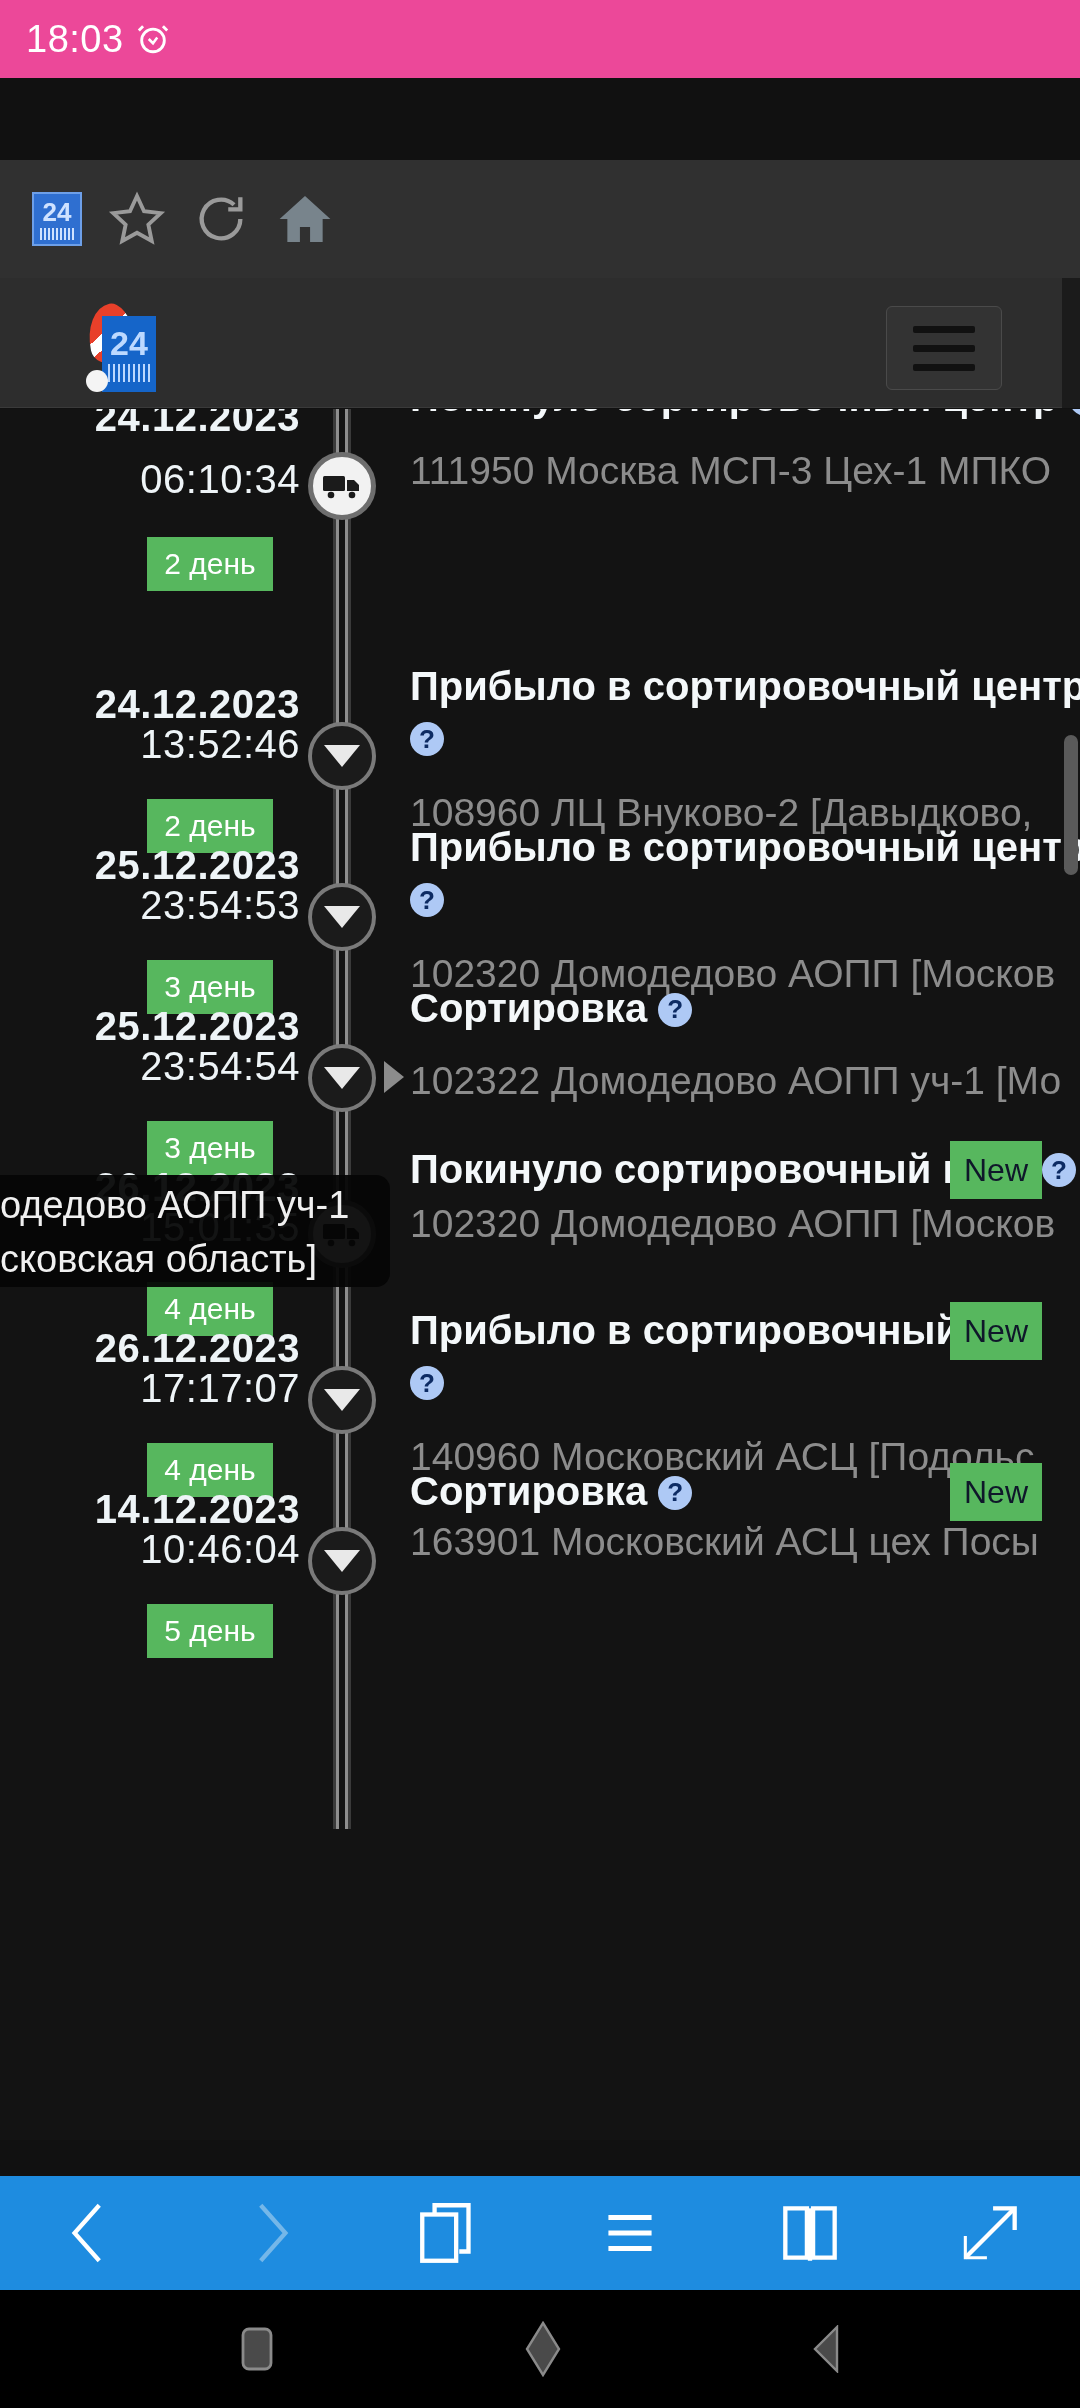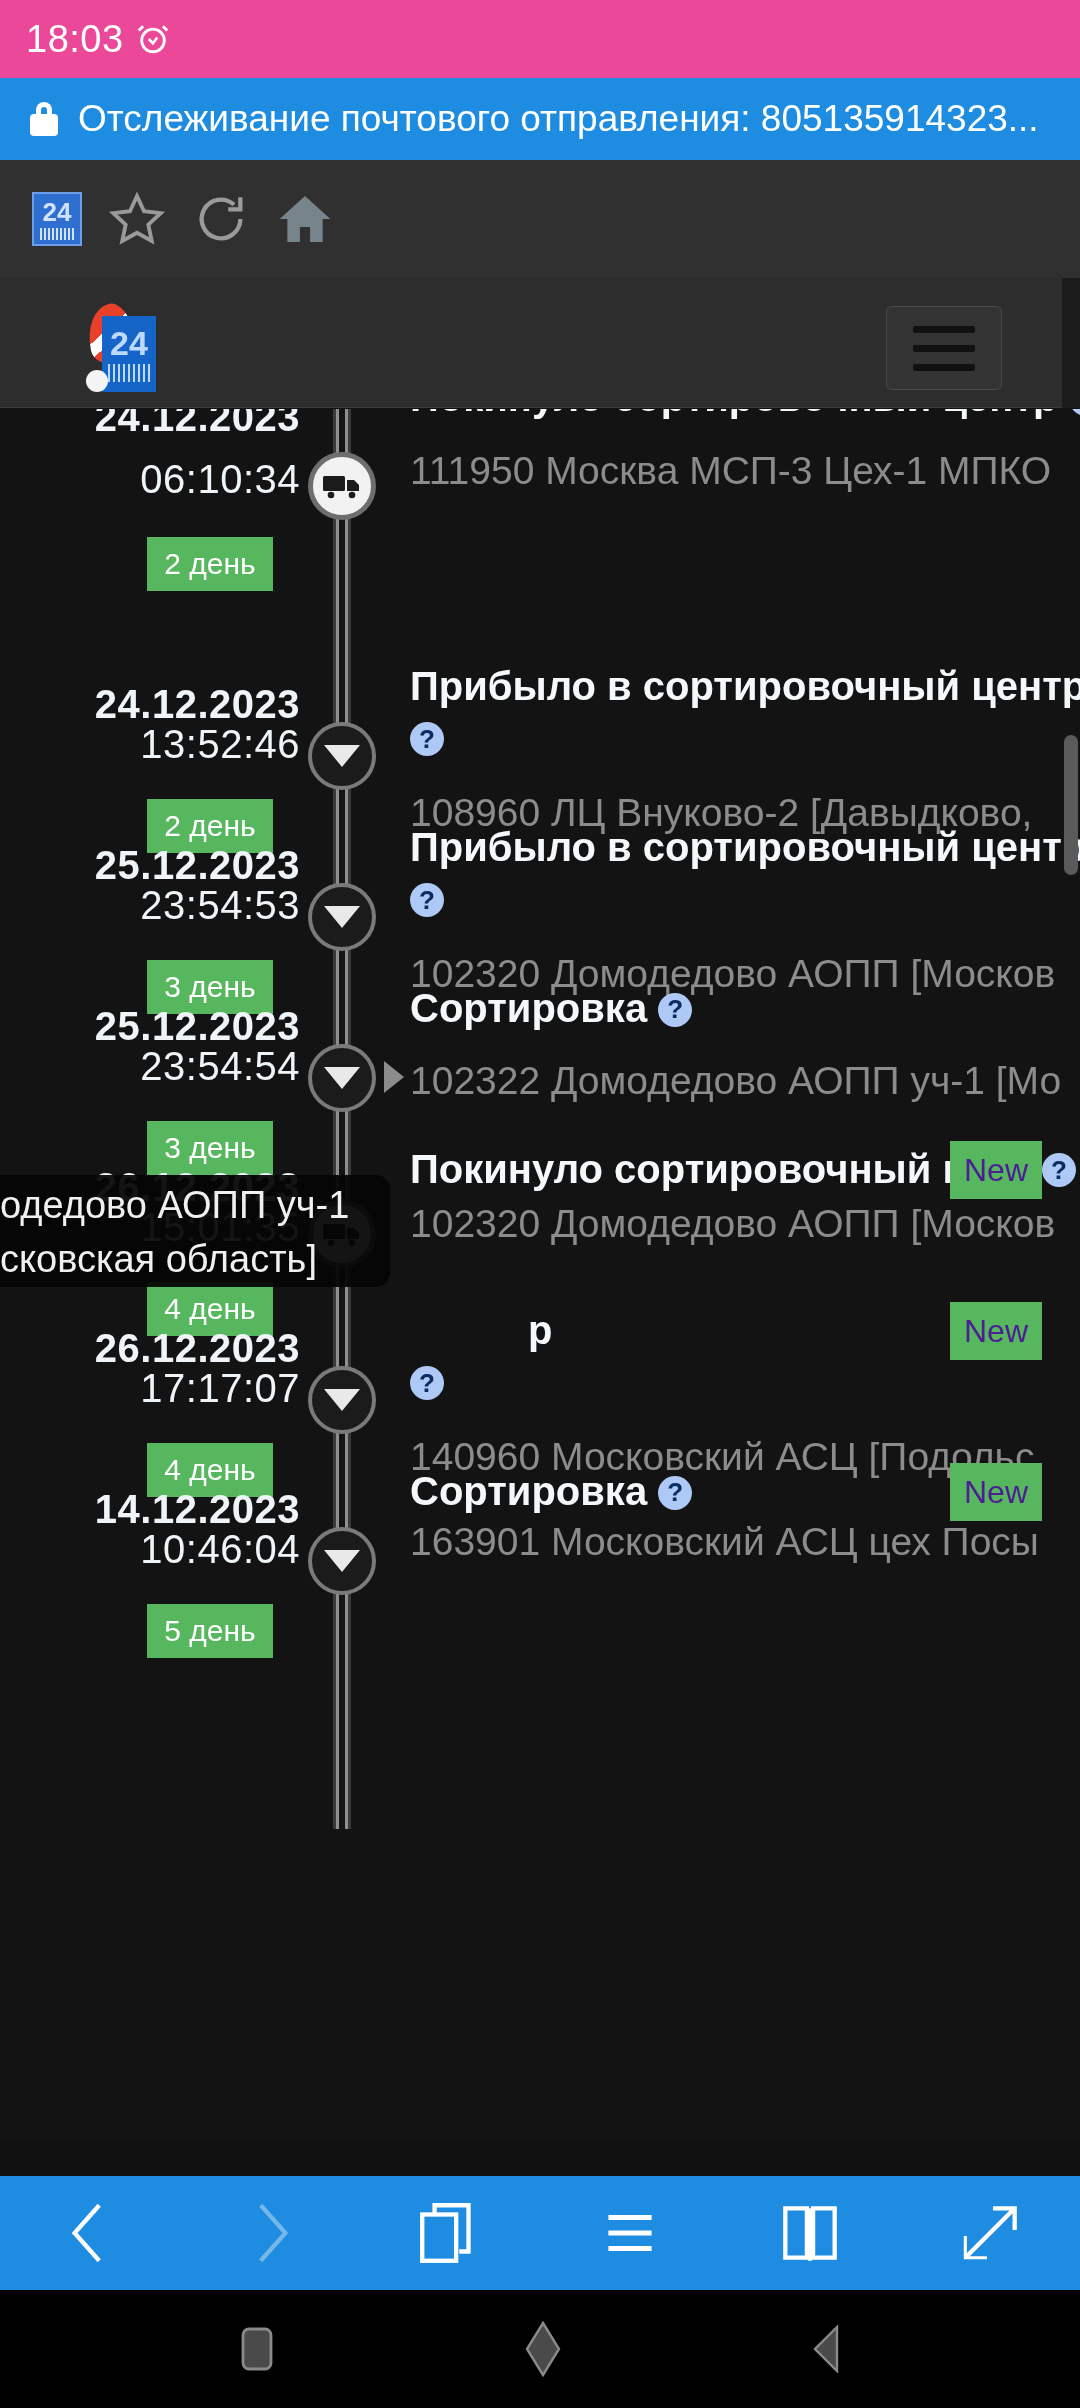--- a/index.html
+++ b/index.html
@@ -135,21 +135,21 @@
     position:absolute; left: 410px; font-size: 39px; color: #8c8c8c; white-space: nowrap;
   }
   .qmark {
     display:inline-flex; align-items:center; justify-content:center;
     width: 34px; height: 34px; border-radius:50%; background:#aec9f5; color:#0d2b63;
     font-size: 26px; font-weight:bold; vertical-align: 4px;
   }
   .qmark.block { position:absolute; left: 410px; }
   .newbadge {
     position:absolute; height: 58px; min-width: 92px; padding: 0 14px;
-    background: #57b75e; color:#4c1d95; font-size: 32px;
+    background: #57b75e; color:#0f172a; font-size: 32px;
     display:flex; align-items:center; justify-content:center;
   }
   .sortarrow {
     position:absolute; width:0; height:0; border-top:16px solid transparent;
     border-bottom:16px solid transparent; border-left:20px solid #8c8c8c;
   }
   .scrollthumb {
     position:absolute; right: 2px; width: 14px; background:#5a5a5a; border-radius:7px;
   }
   .tooltip {
@@ -187,27 +187,20 @@
     <span class="sb-alarm">
       <svg viewBox="0 0 24 24" fill="none" stroke="#ffffff" stroke-width="2">
         <circle cx="12" cy="13" r="8"></circle>
           <path d="M5 3 L2 6"></path>
           <path d="M19 3 L22 6"></path>
         <path d="M9 12 l3 3 l3 -4" stroke-width="1.8"></path>
       </svg>
     </span>
   </div>
 
-  <div class="titlebar">
-    <span class="lock-icon">
-      <span class="shackle"></span>
-        <span class="body"></span>
-    </span>
-    <span class="title-text">Отслеживание почтового отправления: 805135914323...</span>
-  </div>
 
   <div class="urlbar">
     <span class="favicon">
       <span>24</span>
       <span class="bars"></span>
     </span>
     <span class="ico">
       <svg viewBox="0 0 24 24" fill="none" stroke="#9a9a9a" stroke-width="1.6">
         <path d="M12 2.5 l2.9 6.3 6.9 .8 -5.1 4.7 1.4 6.8 -6.1 -3.4 -6.1 3.4 1.4 -6.8 -5.1 -4.7 6.9 -.8 z"></path>
       </svg>
@@ -328,20 +321,21 @@
     </div>
 
     <div class="row">
       <div class="r-date" style="top:899px">26.12.2023</div>
       <div class="r-time" style="top:957px">17:17:07</div>
       <div class="r-day" style="top:1034px">4 день</div>
       <div class="marker arrow" style="top:957px">
           <i></i>
         </div>
       <div class="r-title" style="top:899px">
+        <span>Прибыло в сортировочный</span>
         <span style="padding-left:118px">р</span>
       </div>
       <div class="newbadge" style="left:950px; top:893px">New</div>
       <span class="qmark block" style="top:957px">?</span>
       <div class="r-addr" style="top:1026px">140960 Московский АСЦ [Подольс</div>
     </div>
 
     <div class="row">
       <div class="r-date" style="top:1060px">14.12.2023</div>
       <div class="r-time" style="top:1118px">10:46:04</div>

